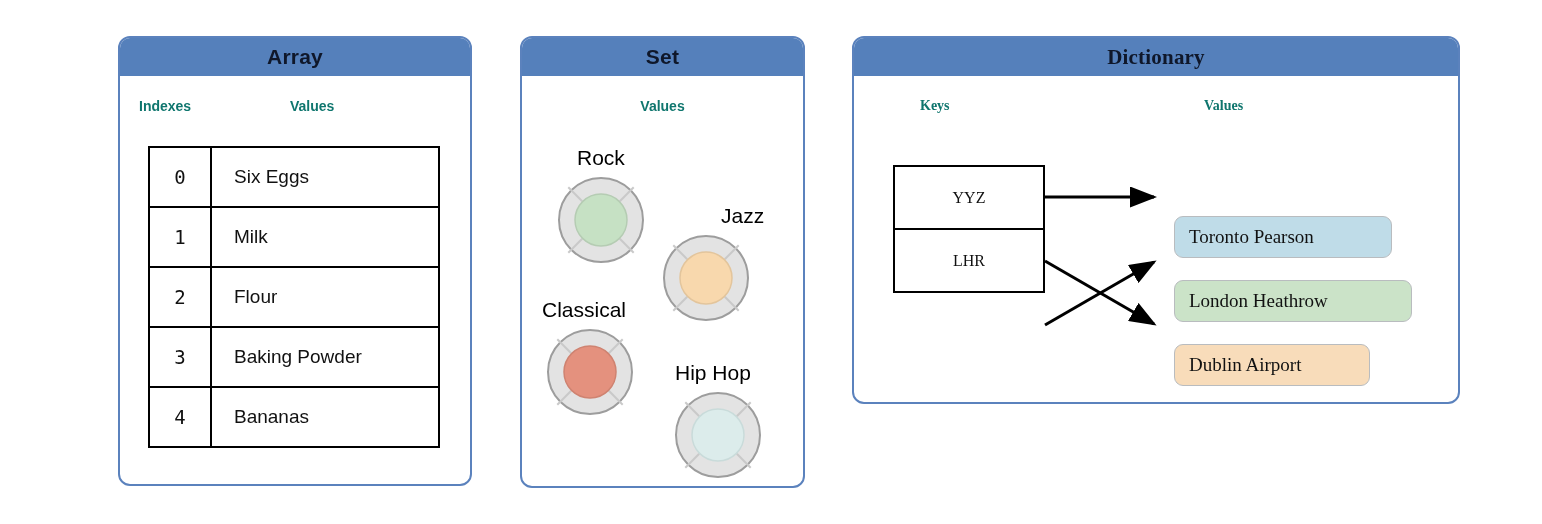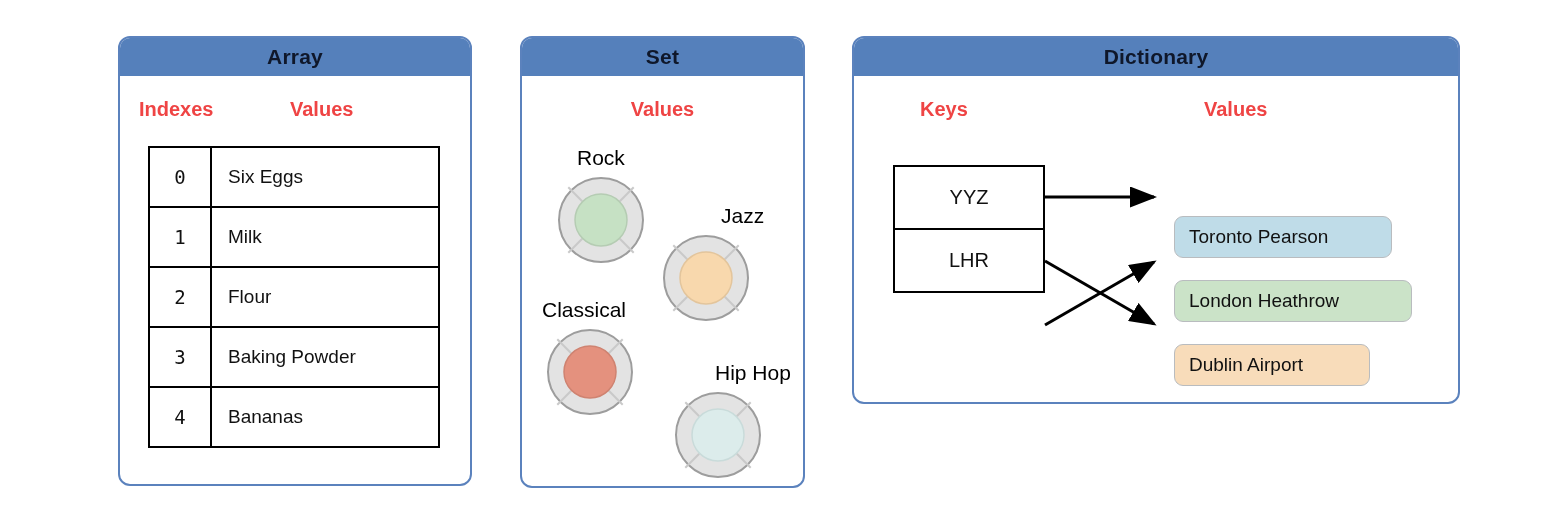--- a/index.html
+++ b/index.html
@@ -34,28 +34,28 @@
     height: 38px;
     letter-spacing: 0.2px;
   }
   .panel-body {
     position: relative;
     height: calc(100% - 38px);
   }
 
   #panel-array      { left: 118px; top: 36px;  width: 354px; height: 450px; }
   #panel-set        { left: 520px; top: 36px;  width: 285px; height: 452px; }
-  #panel-dictionary { left: 852px; top: 36px;  width: 608px; height: 368px; }
+  #panel-dictionary { left: 852px; top: 36px;  width: 608px; height: 368px; font-family: Liberation Serif, serif; }
 
   
   .col-caption {
     position: absolute;
     font-weight: bold;
-    font-size: 20px;
-    color: #ef4444;
+    font-size: 14px;
+    color: #0f766e;
     white-space: nowrap;
   }
 
   
   .grid-table {
     position: absolute;
     border-collapse: collapse;
     table-layout: fixed;
   }
   .grid-table td {
@@ -67,21 +67,21 @@
   }
   .cell-index {
     width: 62px;
     text-align: center;
     font-family: "DejaVu Sans Mono", monospace;
     font-size: 18px;
   }
   .cell-value {
     width: 228px;
     text-align: left;
-    padding-left: 16px;
+    padding-left: 22px;
   }
 
   
   .disc {
     position: absolute;
     width: 88px;
     height: 88px;
   }
   .disc svg { display: block; }
   .disc-label {
@@ -95,21 +95,21 @@
   .key-table {
     position: absolute;
     border-collapse: collapse;
     table-layout: fixed;
   }
   .key-table td {
     border: 2px solid #000000;
     width: 150px;
     height: 63px;
     text-align: center;
-    font-size: 20px;
+    font-size: 16px;
     color: #111111;
     box-sizing: border-box;
   }
   .pill {
     position: absolute;
     border: 1px solid #b9bcbf;
     border-radius: 9px;
     font-size: 19px;
     color: #111111;
     display: flex;
@@ -201,21 +201,21 @@
         <g stroke="#c9c9c9" stroke-width="2">
           <line x1="62.8" y1="25.2" x2="76.7" y2="11.3"></line>
           <line x1="25.2" y1="25.2" x2="11.3" y2="11.3"></line>
           <line x1="25.2" y1="62.8" x2="11.3" y2="76.7"></line>
           <line x1="62.8" y1="62.8" x2="76.7" y2="76.7"></line>
         </g>
         <circle cx="44" cy="44" r="26" fill="#e4917e" stroke="#cf8371" stroke-width="1.5"></circle>
       </svg>
     </div>
 
-    <div class="disc-label" style="left:153px; top:285px;margin-left:40px;">Hip Hop</div>
+    <div class="disc-label" style="left:153px; top:285px;">Hip Hop</div>
     <div class="disc" style="left:152px; top:315px;">
       <svg width="88" height="88" viewBox="0 0 88 88">
         <circle cx="44" cy="44" r="42" fill="#e3e3e3" stroke="#9d9d9d" stroke-width="2"></circle>
         <g stroke="#c9c9c9" stroke-width="2">
           <line x1="62.8" y1="25.2" x2="76.7" y2="11.3"></line>
           <line x1="25.2" y1="25.2" x2="11.3" y2="11.3"></line>
           <line x1="25.2" y1="62.8" x2="11.3" y2="76.7"></line>
           <line x1="62.8" y1="62.8" x2="76.7" y2="76.7"></line>
         </g>
         <circle cx="44" cy="44" r="26" fill="#dceceb" stroke="#c9dbda" stroke-width="1.5"></circle>

